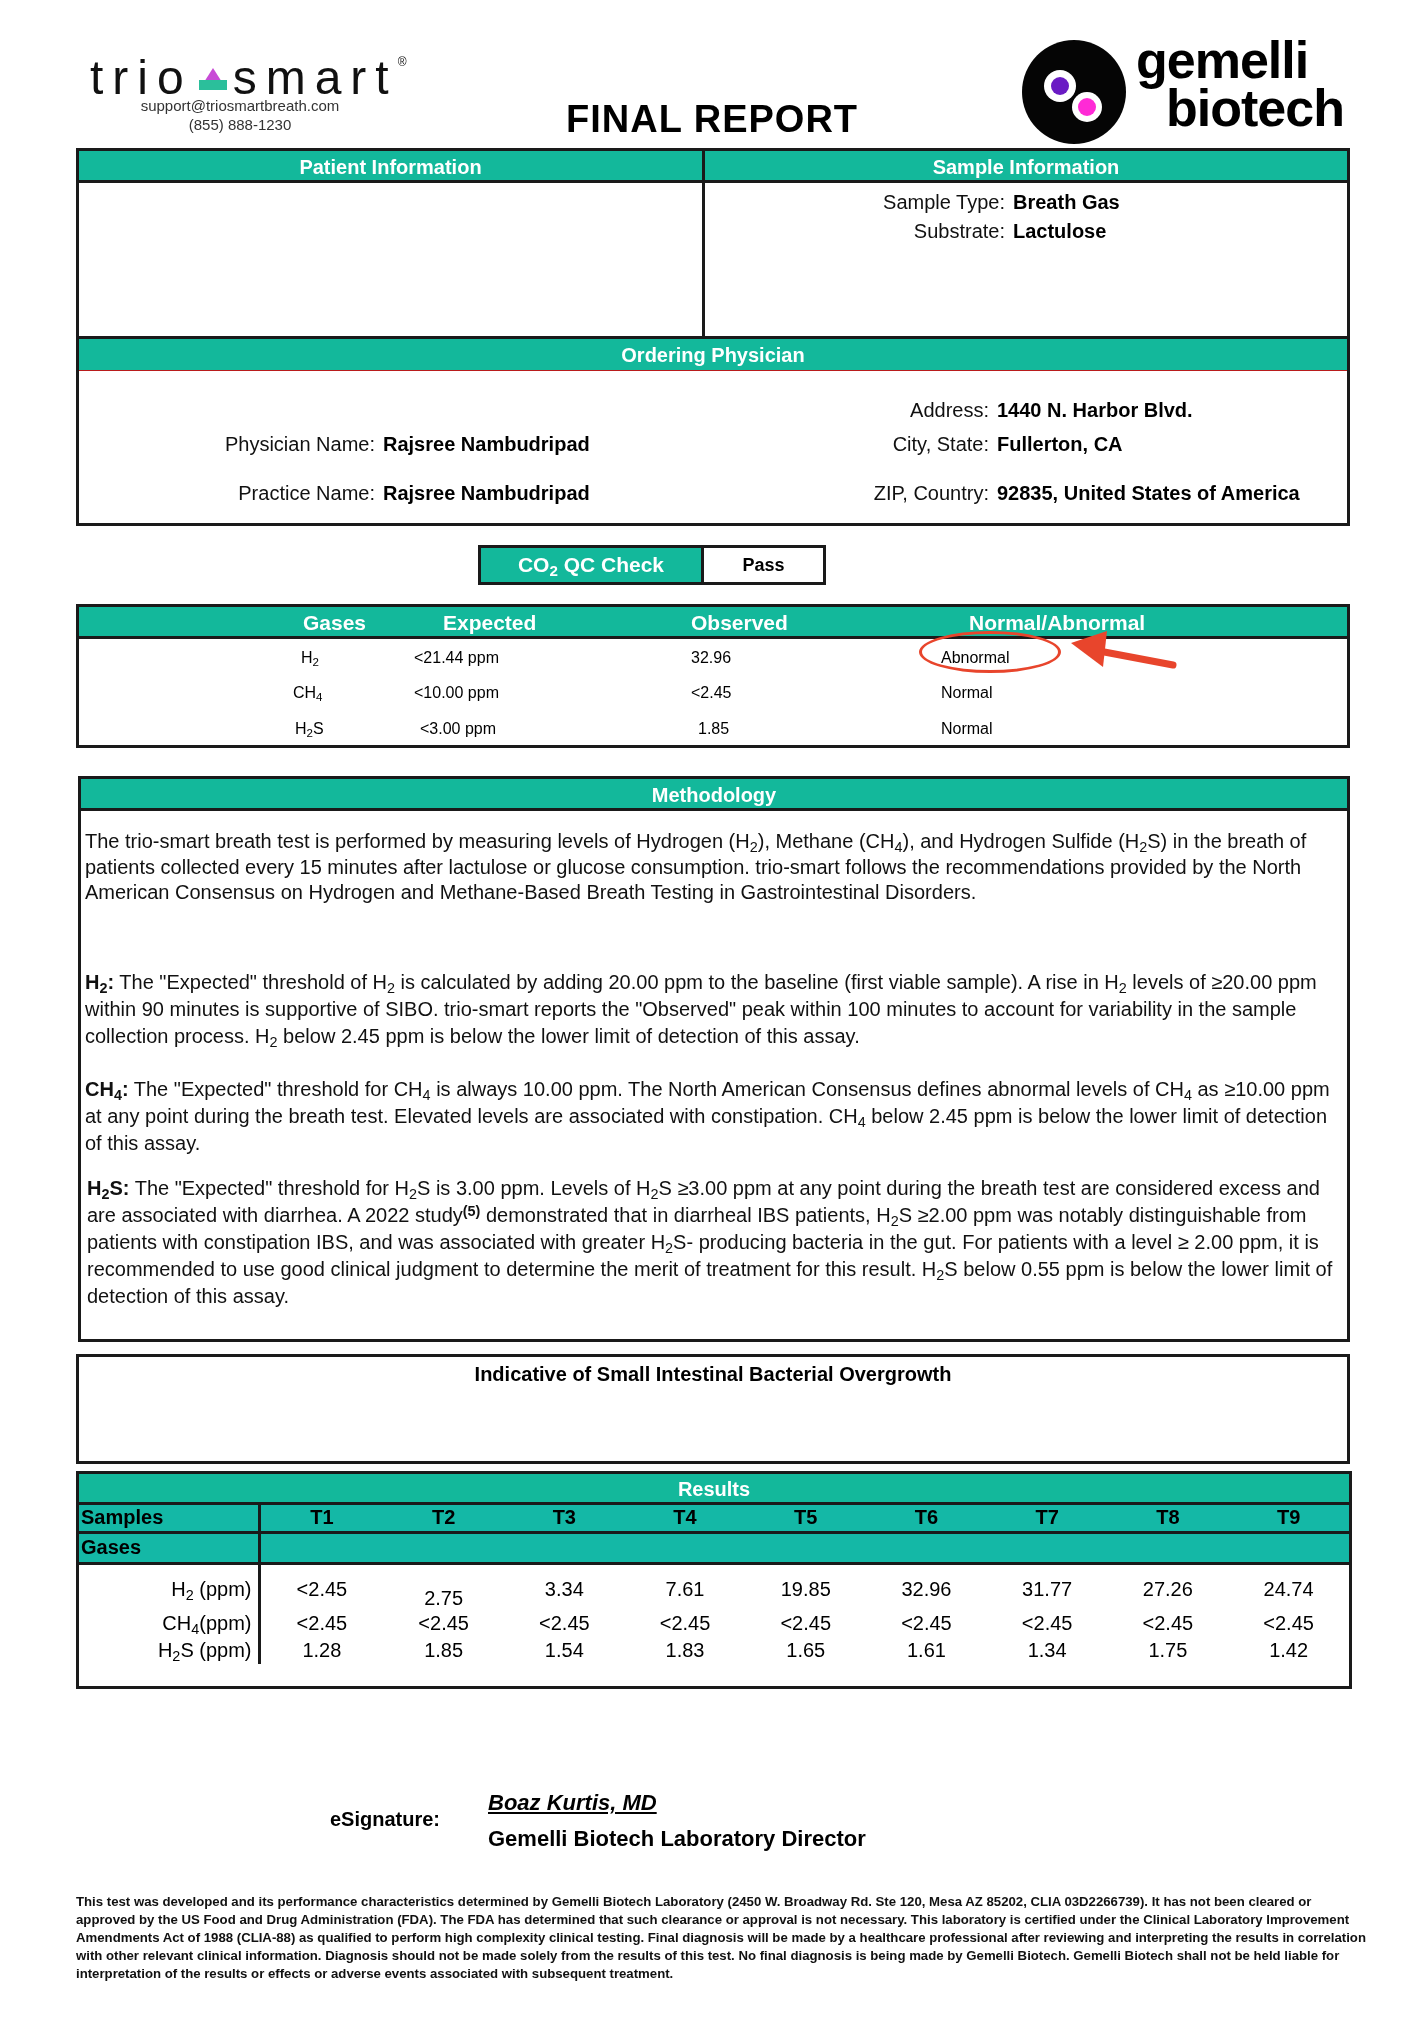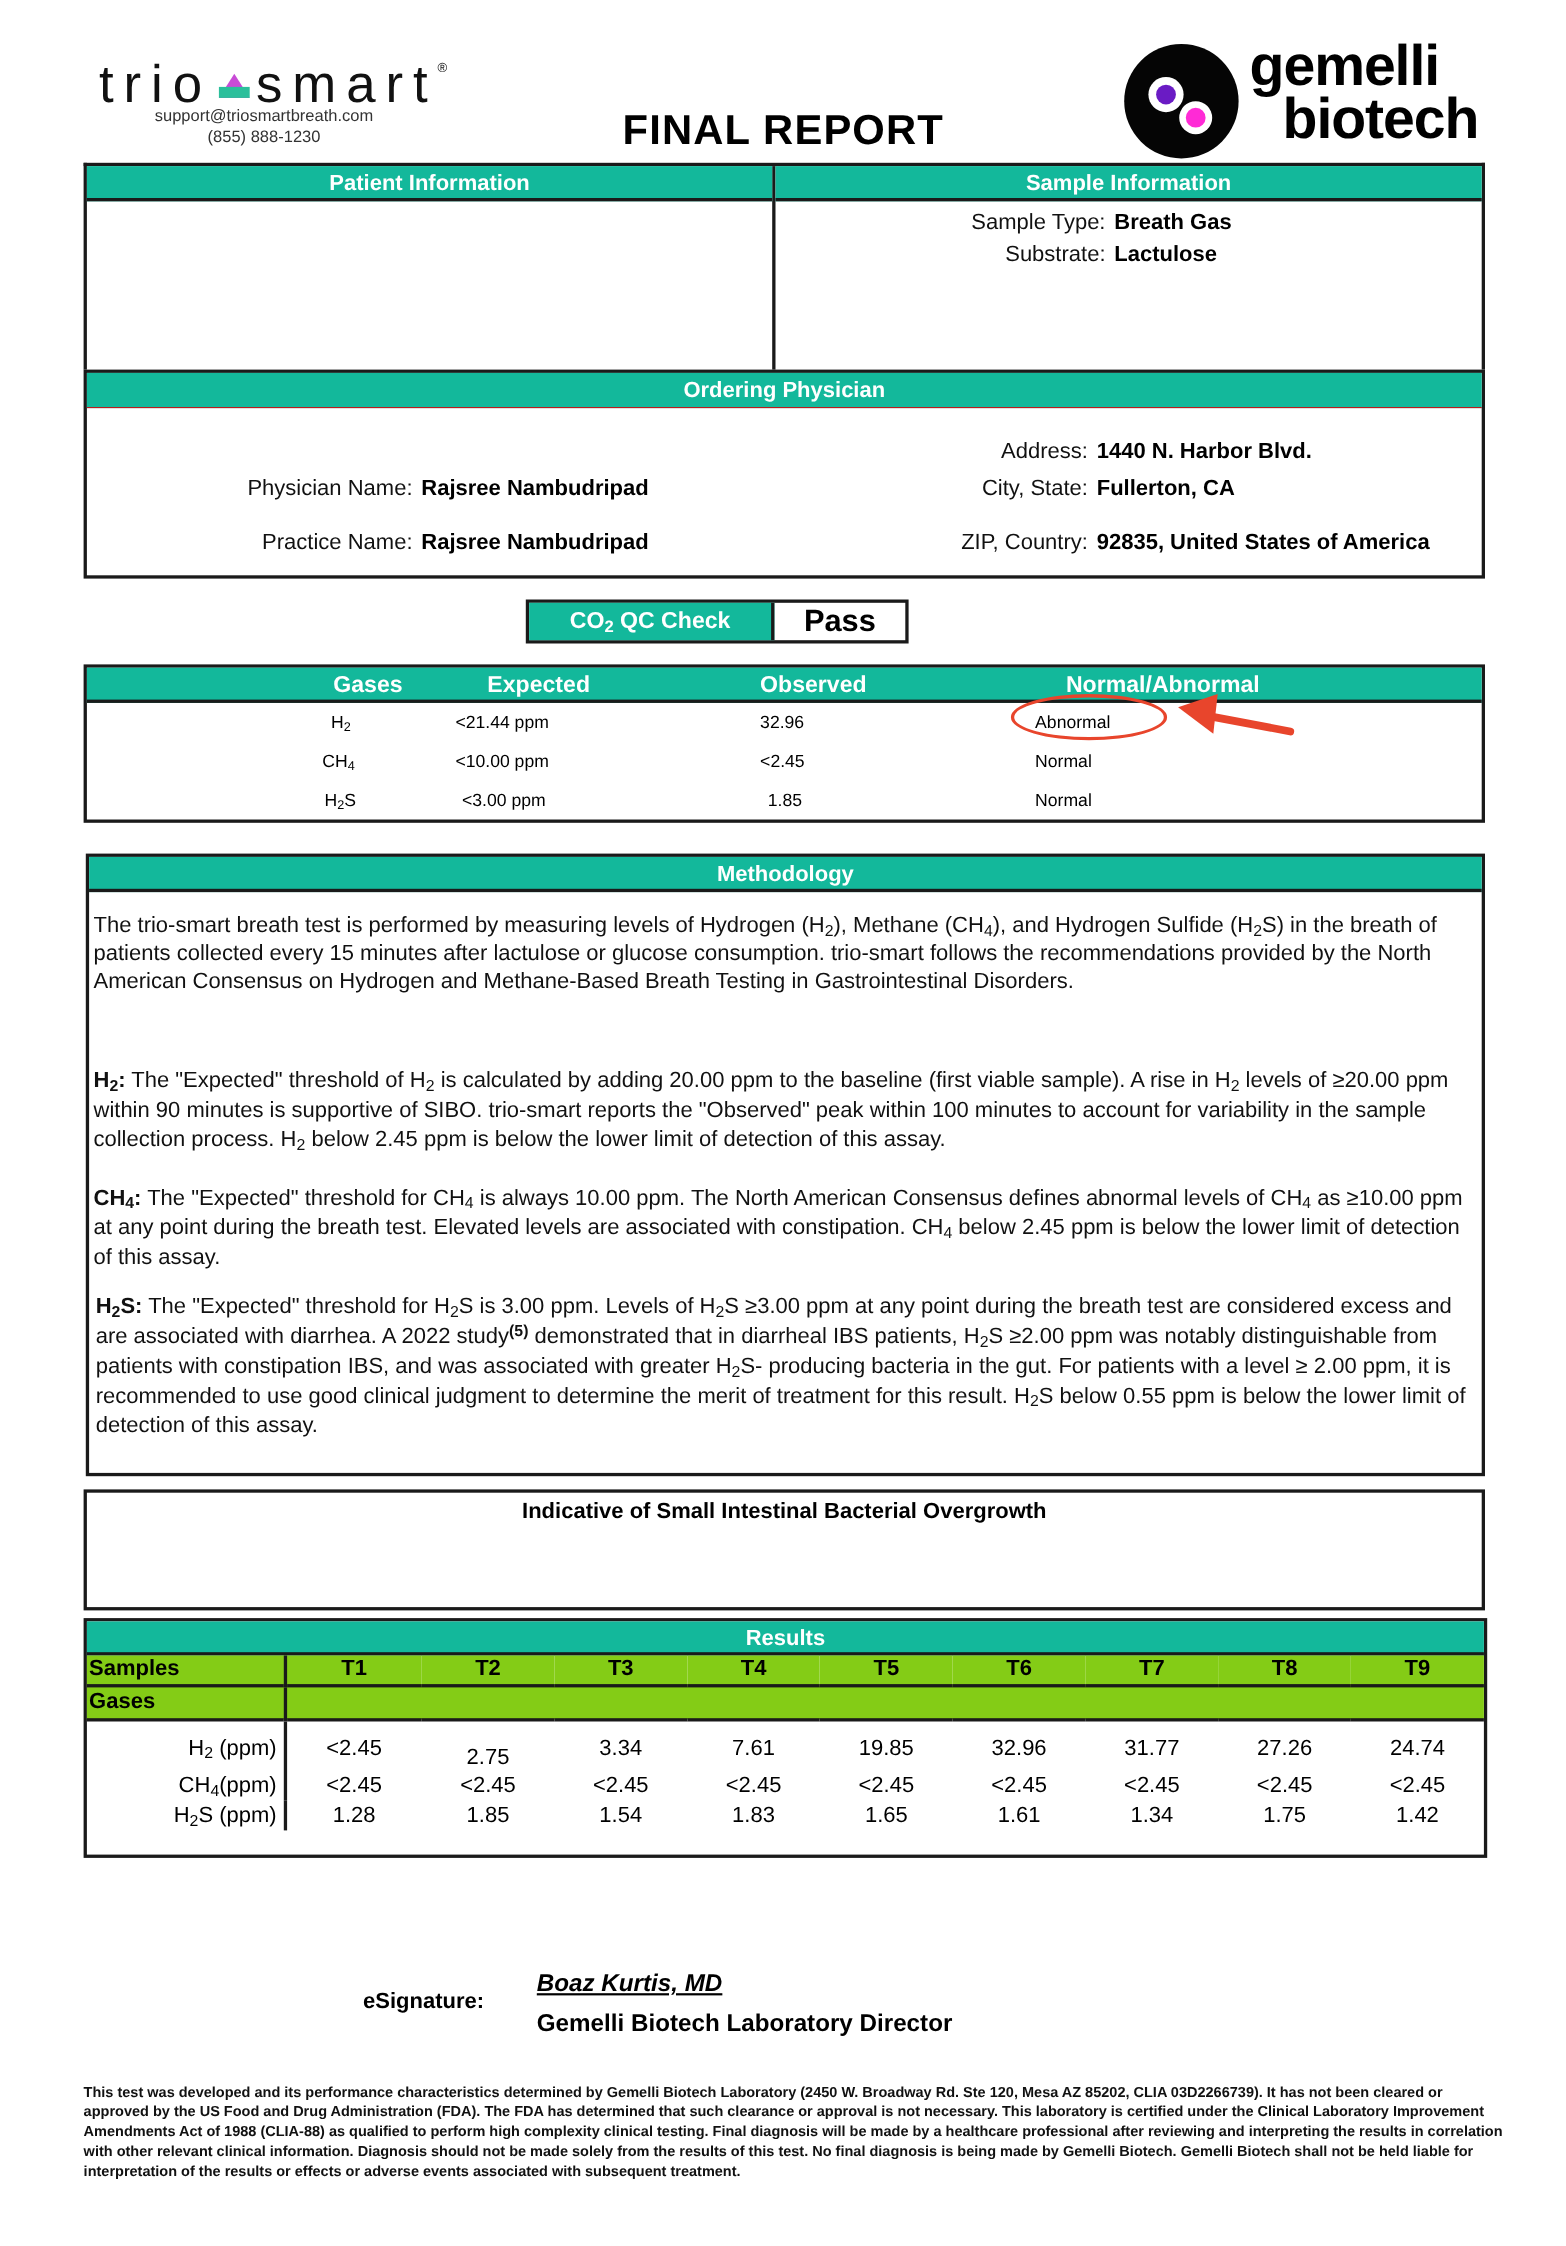--- a/index.html
+++ b/index.html
@@ -34,21 +34,21 @@
   
   .gas-row { position: absolute; font-size: 16px; font-weight: normal; }
 
   
   .meth p { font-size: 20px; line-height: 25.5px; color: #111; }
 
   
   table.res { border-collapse: collapse; width: 100%; font-size: 20px; }
   table.res td { text-align: center; height: 27px; padding: 0; }
   table.res .lbl { text-align: right; padding-right: 6px; border-right: 3px solid #1a1a1a; width: 180px; }
-  table.res .grey { background: #84cc16; }
+  table.res .grey { background: #14b8a6; }
   table.res .sect { text-align: left; font-weight: bold; padding-left: 2px; }
 
   .disclaimer { left: 76px; top: 1893px; width: 1290px; font-size: 13.2px; font-weight: bold; line-height: 18px; color: #111; }
 </style>
 </head>
 <body>
 
 <div class="abs trio-logo">
   <span>trio</span><span class="tri"></span><span>smart</span><span class="reg">®</span>
 </div>
@@ -97,21 +97,21 @@
   </div>
   <div class="kv" style="left:0; top:143px;">
     <span class="k" style="width:910px">ZIP, Country:</span><span class="v">92835, United States of America</span>
   </div>
 </div>
 
 <div class="abs box" style="left:478px; top:545px; width:348px; height:40px; display:flex;">
   <div class="teal" style="width:223px; line-height:34px; font-size:21px; border-right:3px solid #1a1a1a;">
     <span>CO</span><sub>2</sub><span> QC Check</span>
   </div>
-  <div style="flex:1; text-align:center; line-height:34px; font-size:28px; font-weight:bold;">Pass</div>
+  <div style="flex:1; text-align:center; line-height:34px; font-size:18px; font-weight:bold;">Pass</div>
 </div>
 
 <div class="abs box" style="left:76px; top:604px; width:1274px; height:144px;">
   <div class="teal" style="position:relative; height:32px; border-bottom:3px solid #1a1a1a; font-size:21px; line-height:32px;">
     <span class="abs" style="left:224px;">Gases</span>
     <span class="abs" style="left:364px;">Expected</span>
     <span class="abs" style="left:612px;">Observed</span>
     <span class="abs" style="left:890px;">Normal/Abnormal</span>
   </div>
 

